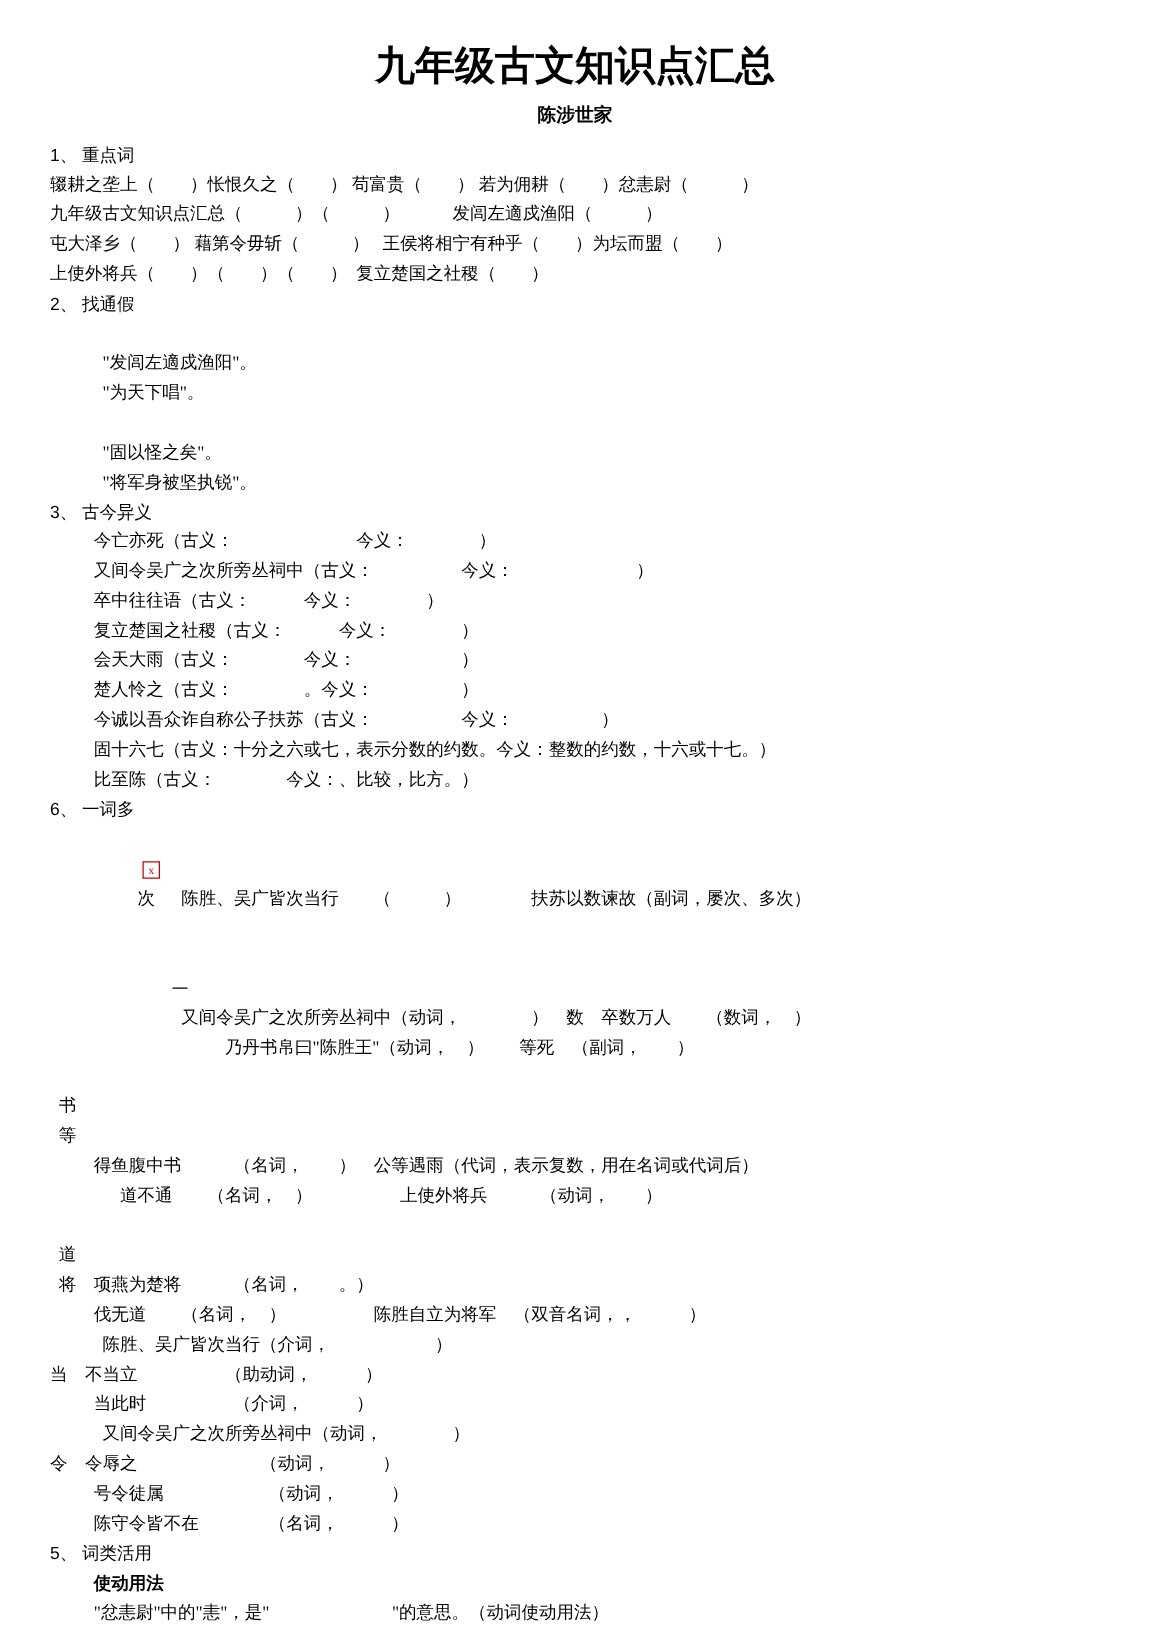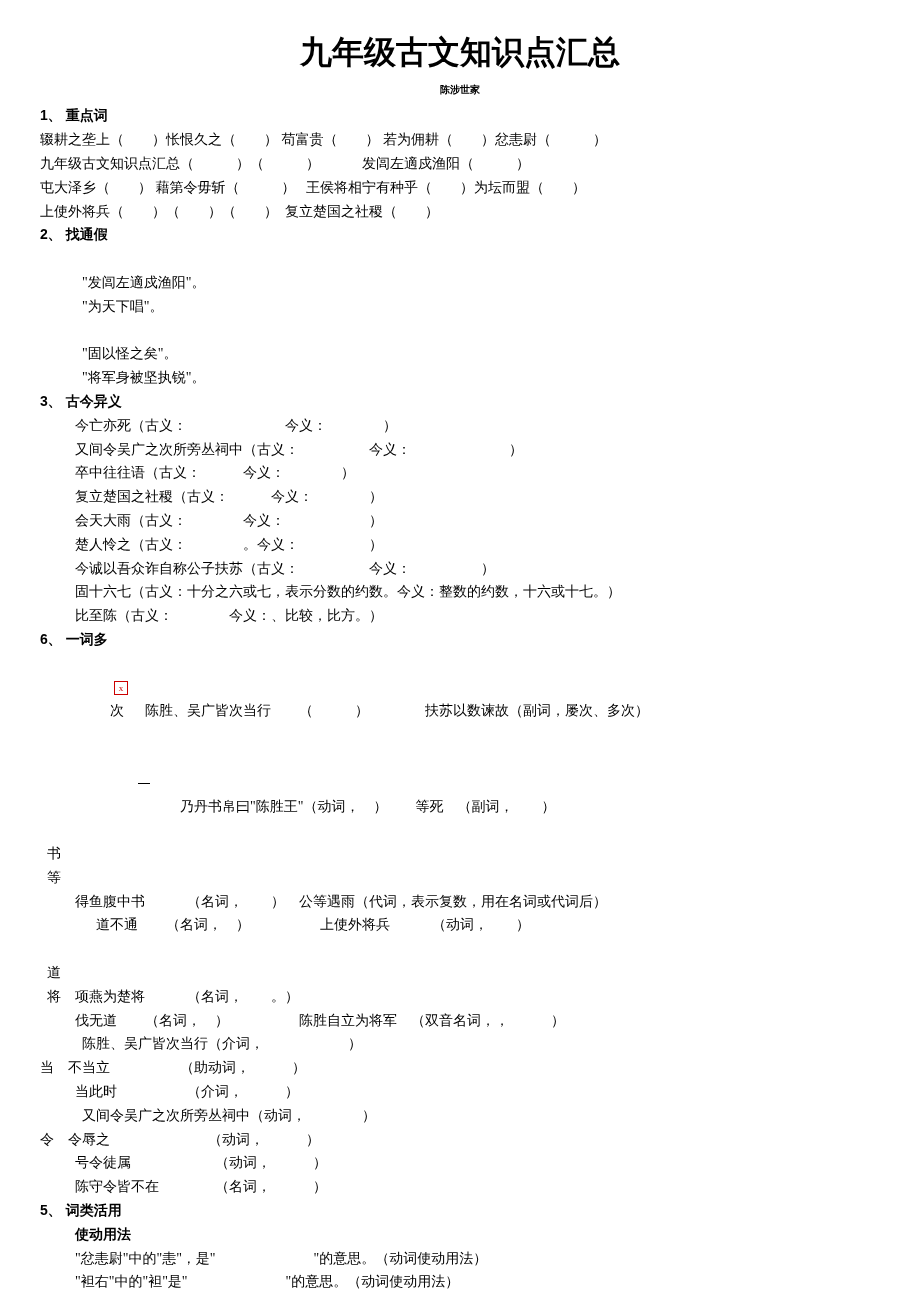--- a/index.html
+++ b/index.html
@@ -15,27 +15,27 @@
   }
   .title {
     text-align: center;
     font-size: 32px;
     font-weight: bold;
     font-family: "SimHei", "黑体", sans-serif;
     margin-bottom: 2px;
   }
   .subtitle {
     text-align: center;
-    font-size: 10px;
+    font-size: 15px;
     font-weight: bold;
-    font-family: Liberation Sans, sans-serif;
+    font-family: Liberation Mono, monospace;
     margin-bottom: 6px;
   }
   .section {
-    font-weight: bold;
+    font-weight: normal;
     font-family: "SimHei", "黑体", sans-serif;
   }
   .line {
     margin: 0;
     white-space: pre-wrap;
   }
   .indent1 { padding-left: 2.5em; }
   .sub-bold {
     font-weight: bold;
     font-family: Liberation Sans, sans-serif;
@@ -95,20 +95,21 @@
 <div class="line indent1">比至陈（古义：                今义：、比较，比方。）</div>
 
 <div class="line section">6、 一词多</div>
 <div class="line" style="padding-left:4.5em;">
   <span class="icon-box">x</span>
   <span>次      陈胜、吴广皆次当行        （            ）                扶苏以数谏故（副词，屡次、多次）</span>
   
 </div>
 <div class="line" style="padding-left:7em;">
   <span class="tiny-line" style="position:relative;left:-10px;"></span>
+  <span>又间令吴广之次所旁丛祠中（动词，                ）    数    卒数万人        （数词，    ）</span>
 </div>
 <div class="line" style="padding-left:10em;">乃丹书帛曰"陈胜王"（动词，    ）        等死    （副词，        ）</div>
 <div class="line">
   <span style="display:inline-block;width:270px;">书</span>
   <span>等</span>
 </div>
 <div class="line indent1">得鱼腹中书            （名词，        ）    公等遇雨（代词，表示复数，用在名词或代词后）</div>
 <div class="line" style="padding-left:4em;">道不通        （名词，    ）                    上使外将兵            （动词，        ）</div>
 <div class="line">
   <span style="display:inline-block;width:270px;">道</span>

